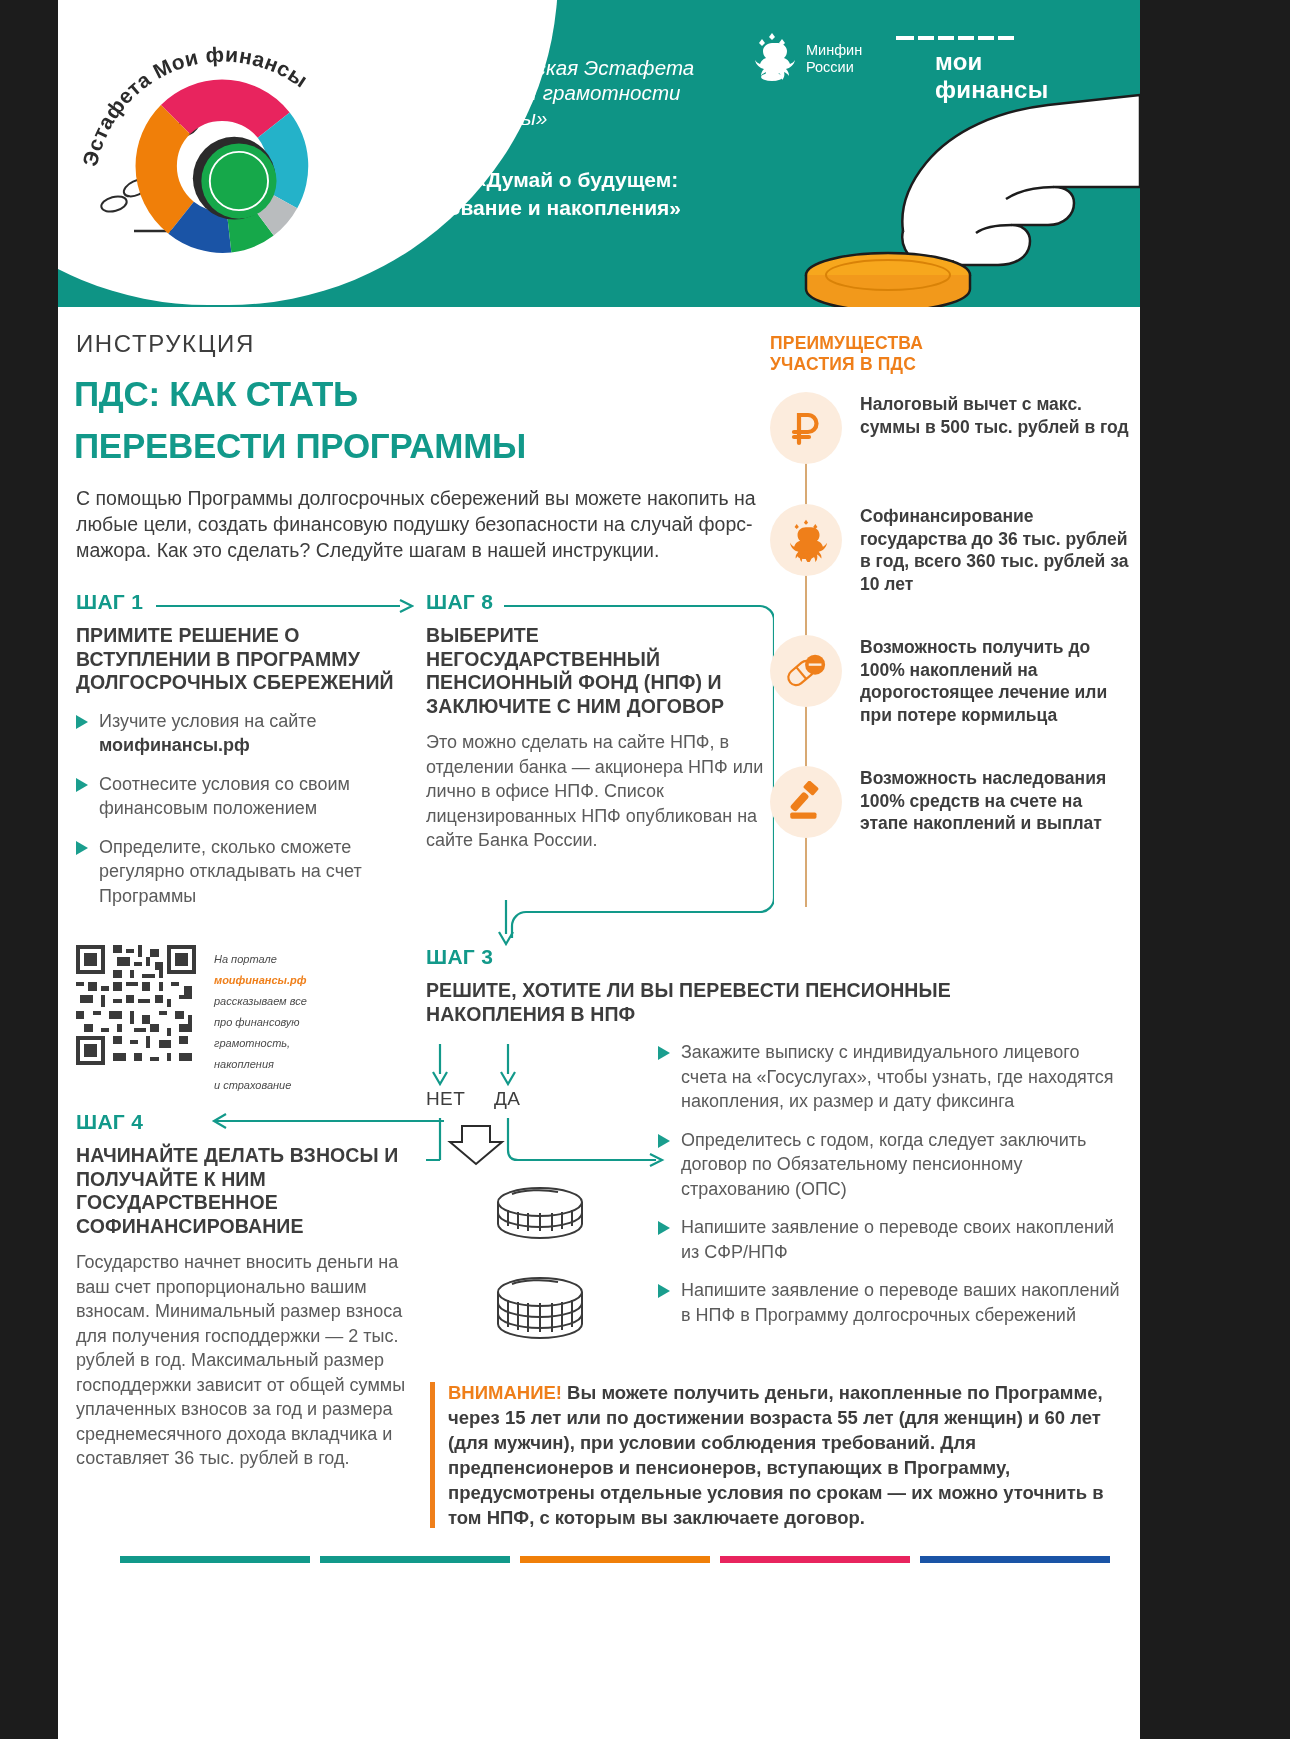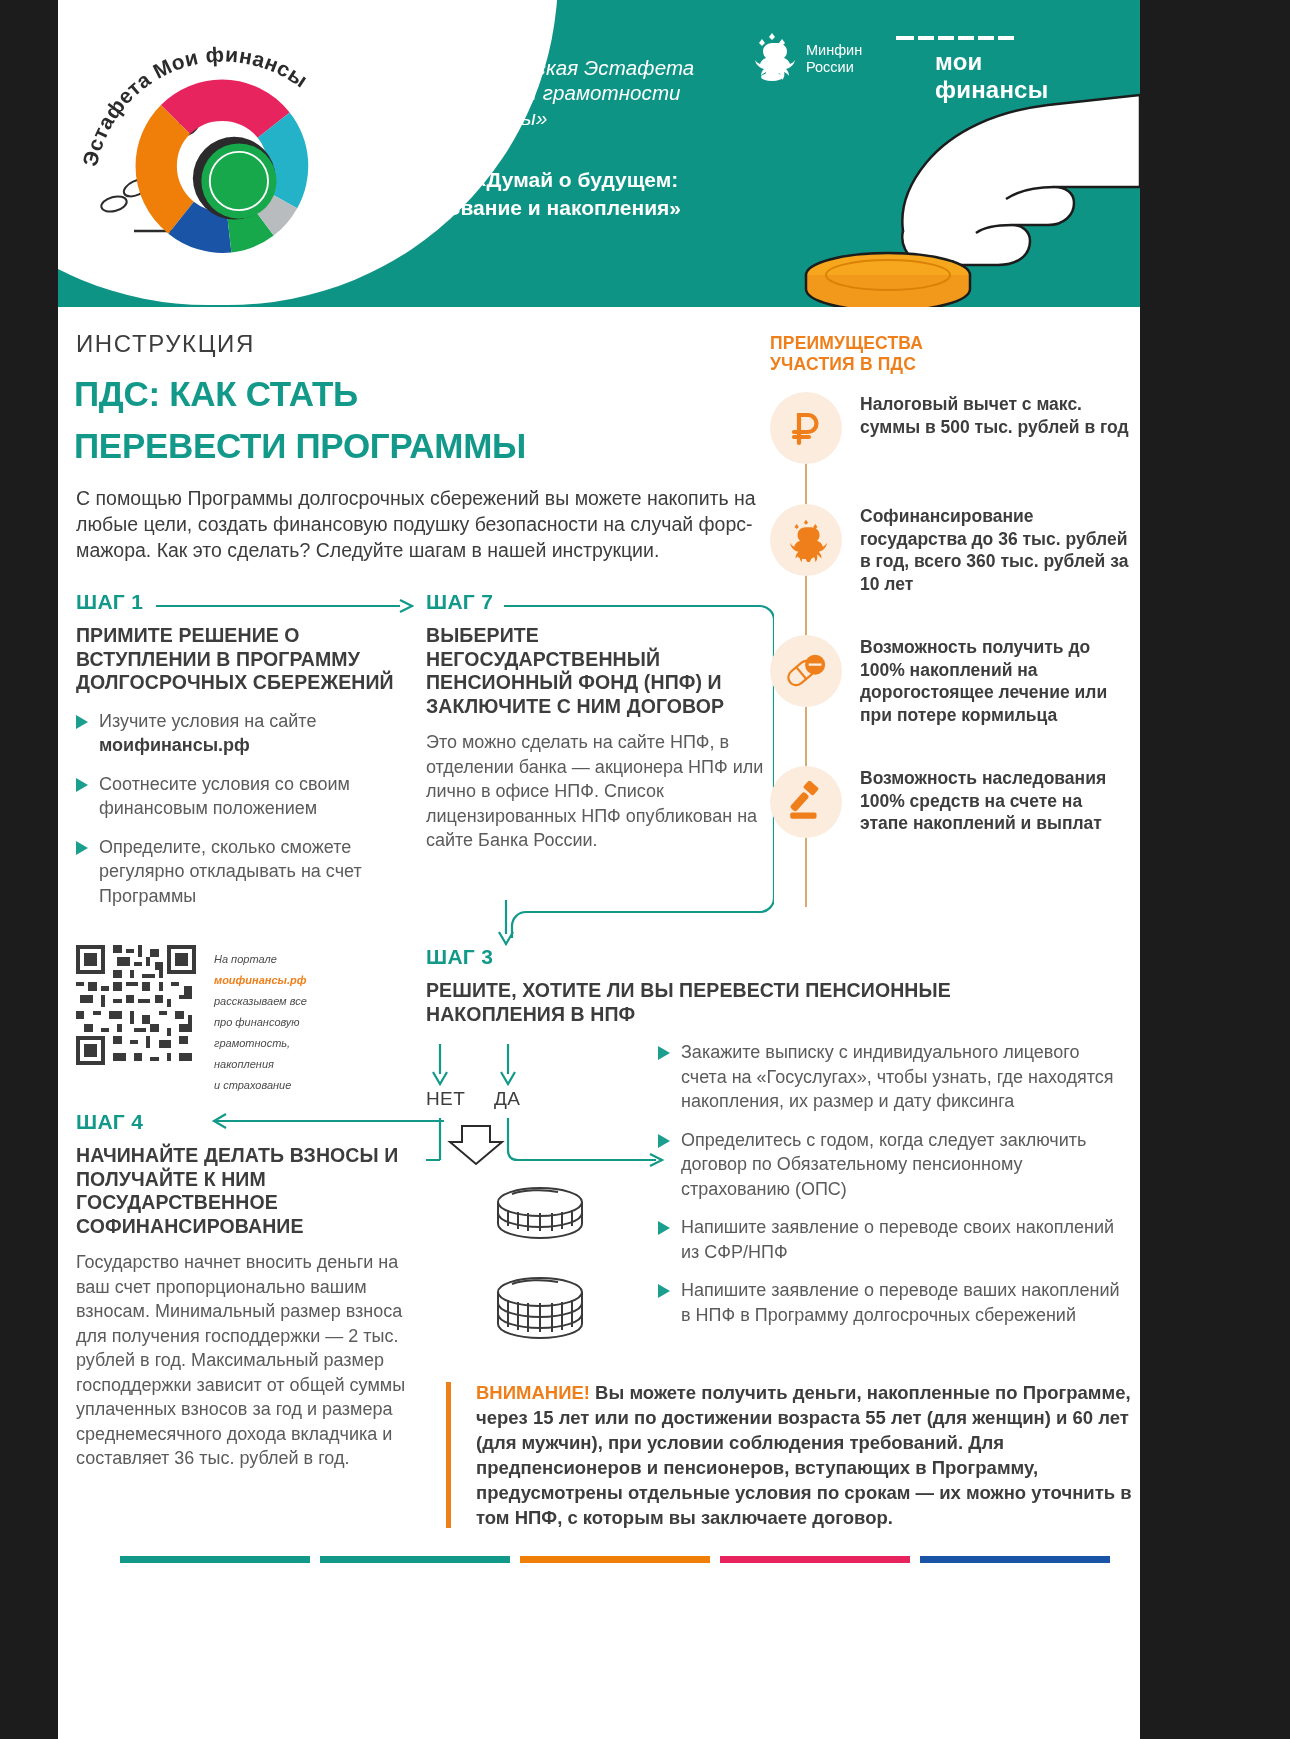--- a/index.html
+++ b/index.html
@@ -150,22 +150,22 @@
   .btext {
     font-size: 17.5px; line-height: 22.5px; color: #3d3d3d; font-weight: 700;
     padding-top: 1px;
   }
   .bconnector {
     position: absolute; left: 35px; width: 2px; background: #d8a973; z-index: 1;
   }
 
   
   .attention {
-    position: absolute; left: 388px; top: 1380px; width: 700px;
-    padding-left: 30px;
+    position: absolute; left: 372px; top: 1380px; width: 700px;
+    padding-left: 18px;
   }
   .attention::before {
     content: ""; position: absolute; left: 0; top: 2px; bottom: 2px;
     width: 5px; background: #ef7f1a;
   }
   .attention-text {
     font-size: 18.5px; line-height: 25px; color: #3d3d3d; font-weight: 700;
   }
   .attention-text .warn { color: #ef7f1a; font-weight: 700; }
 
@@ -305,21 +305,21 @@
       </div>
       <div class="bullet">
         <span class="tri"></span>
         <span>Определите, сколько сможете регулярно откладывать на счет Программы</span>
       </div>
     </div>
   </div>
 
   <div id="step2">
     <div style="position:relative;">
-      <span class="step-tag">ШАГ 7</span>
+      <span class="step-tag">ШАГ 8</span>
       <svg width="270" height="340" style="position:absolute;left:78px;top:8px;">
         <path d="M0 8 H256 A14 14 0 0 1 270 22 V300 A14 14 0 0 1 256 314 H22 A14 14 0 0 0 8 328 V348" fill="none" stroke="#12998a" stroke-width="2.2"></path>
       </svg>
     </div>
     <div class="step-title">ВЫБЕРИТЕ НЕГОСУДАРСТВЕННЫЙ ПЕНСИОННЫЙ ФОНД (НПФ) И ЗАКЛЮЧИТЕ С НИМ ДОГОВОР</div>
     <div class="step-body">Это можно сделать на сайте НПФ, в отделении банка — акционера НПФ или лично в офисе НПФ. Список лицензированных НПФ опубликован на сайте Банка России.</div>
   </div>
 
   <svg style="position:absolute;left:436px;top:900px;" width="24" height="46">
     <line x1="12" y1="0" x2="12" y2="34" stroke="#12998a" stroke-width="2.2"></line>

